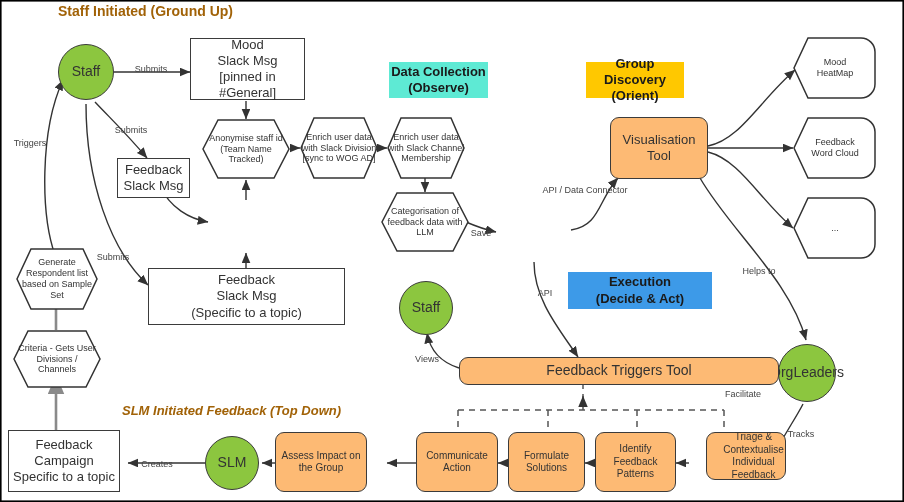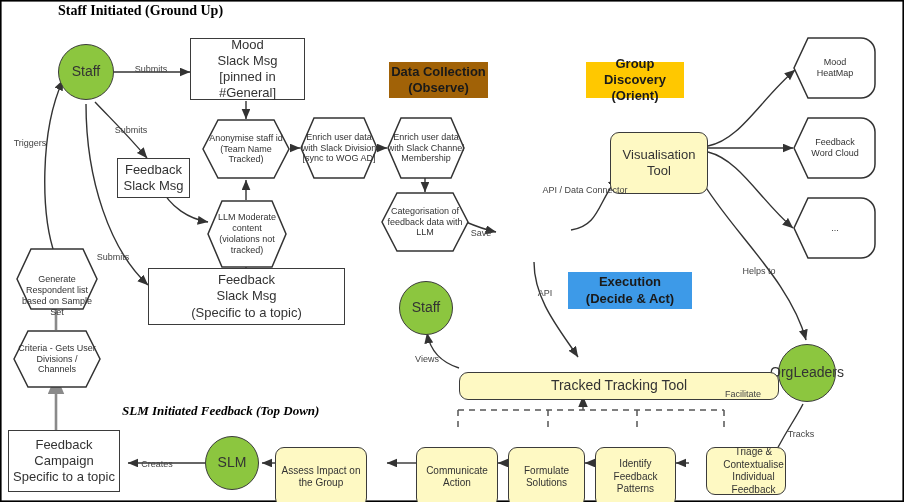--- a/index.html
+++ b/index.html
@@ -3,28 +3,28 @@
 <meta charset="utf-8">
 <style>
   html,body{margin:0;padding:0;background:#ffffff;}
   body{font-family:"Liberation Sans",sans-serif;}
   #canvas{position:relative;width:904px;height:502px;background:#fff;overflow:hidden;}
   #edges{position:absolute;left:0;top:0;width:904px;height:502px;pointer-events:none;}
 
   .node{position:absolute;box-sizing:border-box;display:flex;align-items:center;
         justify-content:center;text-align:center;color:#333;line-height:1.25;}
   .rect{border:1.6px solid #3b3b3b;background:#fff;}
-  .rrect{border:1.6px solid #3b3b3b;background:#fef9c3;border-radius:9px;margin-top:15px;}
+  .rrect{border:1.6px solid #3b3b3b;background:#fdba74;border-radius:9px;}
   .circle{border-radius:50%;border:1.6px solid #3b3b3b;}
   .green{background:#8CC63F;}
   .band{font-weight:bold;color:#1a1a1a;}
-  .pink{background:#a16207;}
+  .pink{background:#5eead4;}
   .yellow{background:#FFC800;}
   .blue{background:#3D9AE8;}
-  .title{position:absolute;font-weight:bold;font-style:normal;color:#000000;font-family:Liberation Serif, serif;}
+  .title{position:absolute;font-weight:bold;font-style:normal;color:#a16207;}
   .title.ital{font-style:italic;margin-left:36px;}
   .hexwrap{position:absolute;}
   .hexwrap svg{position:absolute;left:0;top:0;}
   .hexlabel{position:absolute;left:0;top:0;width:100%;height:100%;display:flex;
             align-items:center;justify-content:center;text-align:center;color:#333;line-height:1.2;}
   .cyl{position:absolute;}
   .elabel{position:absolute;color:#444;background:transparent;white-space:nowrap;
           transform:translate(-50%,-50%);}
   .t9{font-size:9px;} .t10{font-size:10px;} .t13{font-size:13px;} .t14{font-size:14px;}
 </style>
@@ -119,21 +119,21 @@
   <div class="title ital t13" style="left:86px;top:403px;">SLM Initiated Feedback (Top Down)</div>
 
   <div class="node band pink t13" style="left:389px;top:62px;width:99px;height:36px;flex-direction:column;">
     <span>Data Collection</span>
     <span>(Observe)</span>
   </div>
   <div class="node band yellow t13" style="left:586px;top:62px;width:98px;height:36px;flex-direction:column;">
     <span>Group Discovery</span>
     <span>(Orient)</span>
   </div>
-  <div class="node band blue t13" style="left:568px;top:272px;width:124px;height:37px;flex-direction:column;">
+  <div class="node band blue t13" style="left:568px;top:272px;width:144px;height:37px;flex-direction:column;">
     <span>Execution</span>
     <span>(Decide &amp; Act)</span>
   </div>
 
   <div class="node circle green t14" style="left:58px;top:44px;width:56px;height:56px;">
     <span>Staff</span>
   </div>
   <div class="node circle green t14" style="left:399px;top:281px;width:54px;height:54px;">
     <span>Staff</span>
   </div>
@@ -156,21 +156,21 @@
 Slack Msg
 (Specific to a topic)</div>
 
   <div class="node rect t13" style="left:8px;top:430px;width:112px;height:62px;white-space:pre-line;">Feedback
 Campaign
 Specific to a topic</div>
 
   <div class="node rrect t13" style="left:610px;top:117px;width:98px;height:62px;white-space:pre-line;">Visualisation
 Tool</div>
 
-  <div class="node rrect t14" style="left:459px;top:357px;width:320px;height:28px;">Tracked Tracking Tool</div>
+  <div class="node rrect t14" style="left:459px;top:357px;width:320px;height:28px;">Feedback Triggers Tool</div>
 
 
   <div class="hexwrap" style="left:202px;top:119px;width:88px;height:60px;">
     <svg width="88" height="60" viewBox="0 0 88 60">
         <polygon points="16,1 72,1 87,30 72,59 16,59 1,30" fill="#fff" stroke="#333" stroke-width="1.5"></polygon>
       </svg>
     <div class="hexlabel t9" style="white-space:pre-line;">Anonymise staff id
 (Team Name
 Tracked)</div>
   </div>
@@ -186,44 +186,35 @@
 
   <div class="hexwrap" style="left:387px;top:117px;width:78px;height:62px;">
     <svg width="78" height="62" viewBox="0 0 78 62">
         <polygon points="14,1 64,1 77,31 64,61 14,61 1,31" fill="#fff" stroke="#333" stroke-width="1.5"></polygon>
       </svg>
     <div class="hexlabel t9" style="white-space:pre-line;">Enrich user data
 with Slack Channel
 Membership</div>
   </div>
 
-  <div class="hexwrap" style="left:207px;top:200px;width:80px;height:68px;">
-    <svg width="80" height="68" viewBox="0 0 80 68">
-        <polygon points="15,1 65,1 79,34 65,67 15,67 1,34" fill="#fff" stroke="#333" stroke-width="1.5"></polygon>
-      </svg>
-    <div class="hexlabel t9" style="white-space:pre-line;">LLM Moderate
-content
-(violations not
-tracked)</div>
-  </div>
 
   <div class="hexwrap" style="left:381px;top:192px;width:88px;height:60px;">
     <svg width="88" height="60" viewBox="0 0 88 60">
         <polygon points="16,1 72,1 87,30 72,59 16,59 1,30" fill="#fff" stroke="#333" stroke-width="1.5"></polygon>
       </svg>
     <div class="hexlabel t9" style="white-space:pre-line;">Categorisation of
 feedback data with
 LLM</div>
   </div>
 
   <div class="hexwrap" style="left:16px;top:248px;width:82px;height:62px;">
     <svg width="82" height="62" viewBox="0 0 82 62">
         <polygon points="15,1 67,1 81,31 67,61 15,61 1,31" fill="#fff" stroke="#333" stroke-width="1.5"></polygon>
       </svg>
-    <div class="hexlabel t9" style="white-space:pre-line;margin-top:17px;">Generate
+    <div class="hexlabel t9" style="white-space:pre-line;">Generate
 Respondent list
 based on Sample
 Set</div>
   </div>
 
   <div class="hexwrap" style="left:13px;top:330px;width:88px;height:58px;">
     <svg width="88" height="58" viewBox="0 0 88 58">
         <polygon points="15,1 73,1 87,29 73,57 15,57 1,29" fill="#fff" stroke="#333" stroke-width="1.5"></polygon>
       </svg>
     <div class="hexlabel t9" style="white-space:pre-line;">Criteria - Gets User

